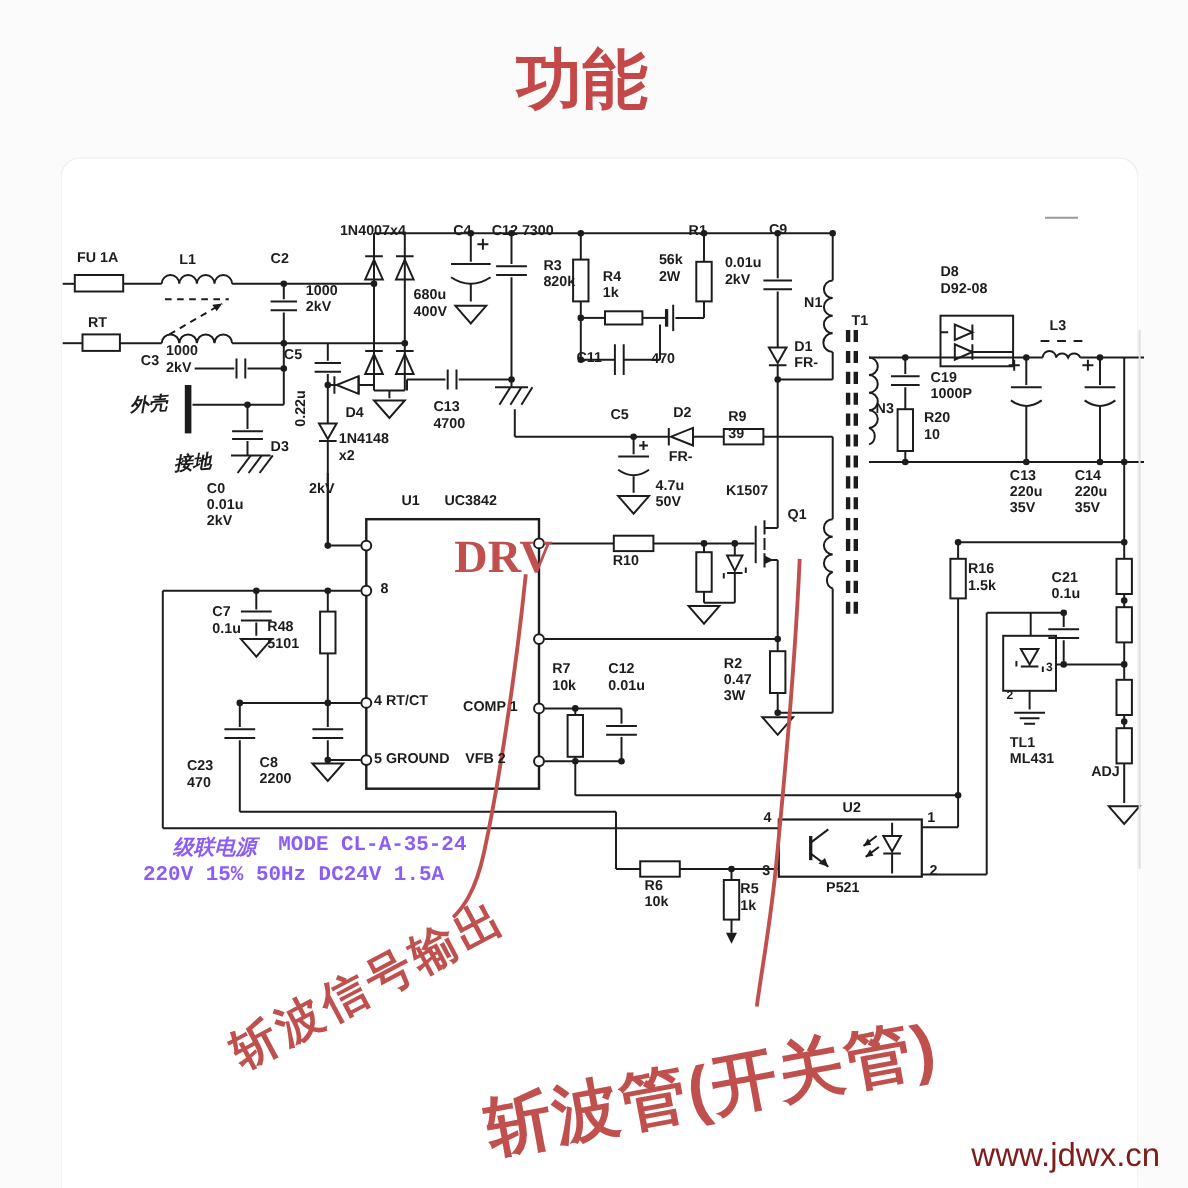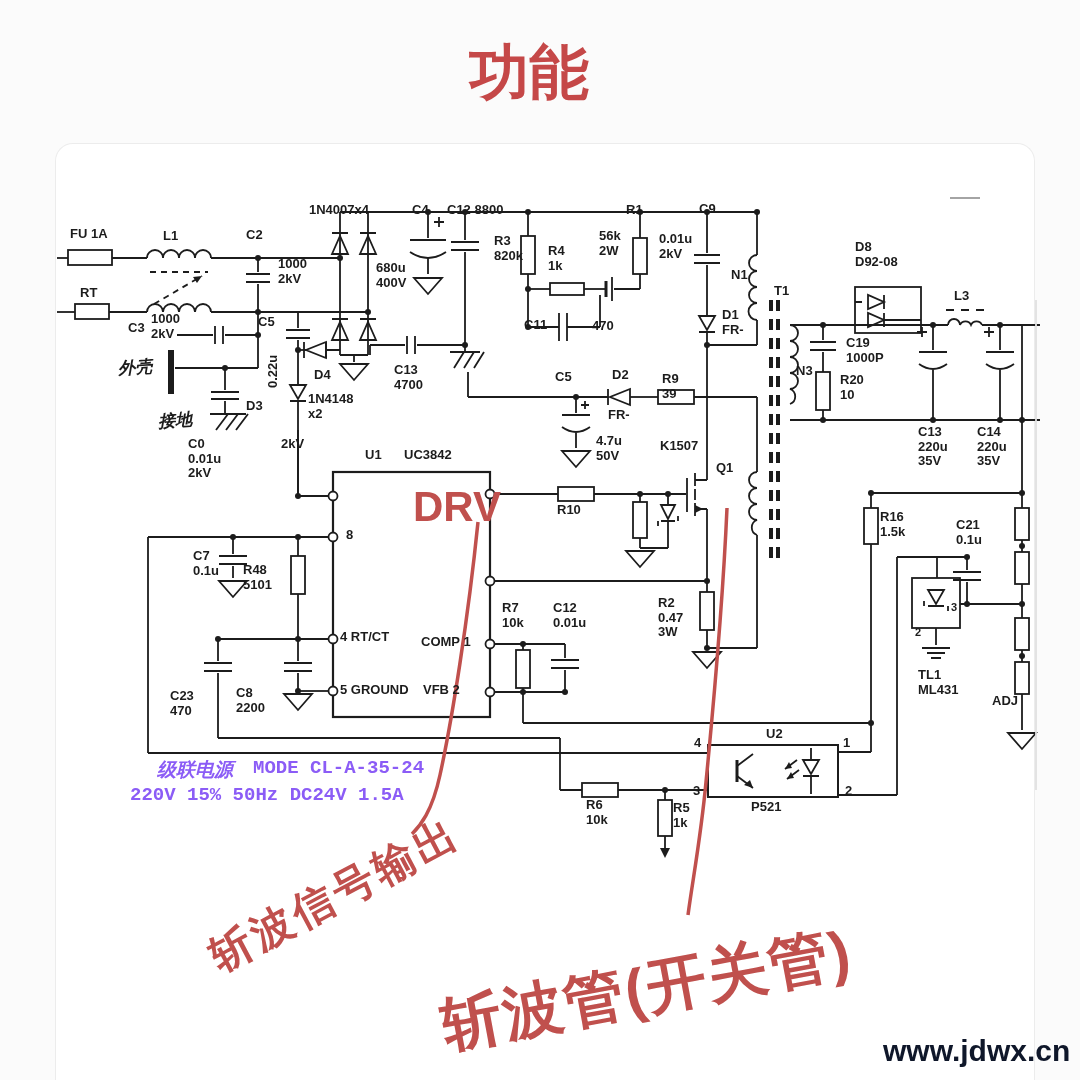--- a/index.html
+++ b/index.html
@@ -16,28 +16,28 @@
   .titlebox{position:absolute;left:0;top:42px;width:1030px;text-align:center;color:#c54848;font-weight:bold;line-height:1.02;}
   .titlebox .t1{font-size:63px;letter-spacing:2px;}
   .titlebox .t2{font-size:60px;padding-left:28px;}
   svg.art{position:absolute;left:0;top:0;width:1080px;height:1080px;}
   .lbl{
     position:absolute;font-size:13px;font-weight:bold;color:#1c1c1c;
     line-height:1.12;white-space:pre-line;letter-spacing:0px;
   }
   .hand{font-size:17px;font-style:italic;transform:rotate(-4deg);}
   .vert{transform:rotate(-90deg);transform-origin:left top;}
-  .drv{color:#c0504d;font-size:42px;font-weight:bold;}
+  .drv{color:#c0504d;font-size:42px;font-weight:bold;font-family:Liberation Serif, serif;}
   .annot{position:absolute;color:#c0504d;font-weight:bold;white-space:nowrap;}
   .a1{font-size:42px;transform:rotate(-28deg);transform-origin:0 0;letter-spacing:4px;}
   .a2{font-size:60px;transform:rotate(-10.5deg);transform-origin:0 0;letter-spacing:2px;}
   .footer{font-size:19px;font-weight:bold;color:#8b5cf6;position:absolute;white-space:nowrap;}
   .brand{font-style:italic;}
   .mono{font-family:"Liberation Mono","DejaVu Sans Mono",monospace;}
-  .watermark{position:absolute;left:883px;top:1034px;font-size:30px;color:#0f172a;font-weight:bold;}
+  .watermark{position:absolute;left:883px;top:1034px;font-size:30px;color:#7f1d1d;}
 </style>
 </head>
 <body>
 
 <div class="panel"></div>
 
 <div class="titlebox">
   <div class="t2">功能</div>
 </div>
 
@@ -395,21 +395,21 @@
 <span class="lbl" style="left:308px;top:392px">1N4148
 x2</span>
 <span class="lbl" style="left:246px;top:399px">D3</span>
 <span class="lbl hand" style="left:158px;top:411px">接地</span>
 <span class="lbl" style="left:188px;top:437px">C0
 0.01u
 2kV</span>
 <span class="lbl" style="left:281px;top:437px">2kV</span>
 <span class="lbl" style="left:309px;top:203px">1N4007x4</span>
 <span class="lbl" style="left:412px;top:203px">C4</span>
-<span class="lbl" style="left:447px;top:203px">C12  8800</span>
+<span class="lbl" style="left:447px;top:203px">C12  7300</span>
 <span class="lbl" style="left:376px;top:261px">680u
 400V</span>
 <span class="lbl" style="left:494px;top:234px">R3
 820k</span>
 <span class="lbl" style="left:548px;top:244px">R4
 1k</span>
 <span class="lbl" style="left:626px;top:203px">R1</span>
 <span class="lbl" style="left:599px;top:229px">56k
 2W</span>
 <span class="lbl" style="left:524px;top:318px">C11</span>

